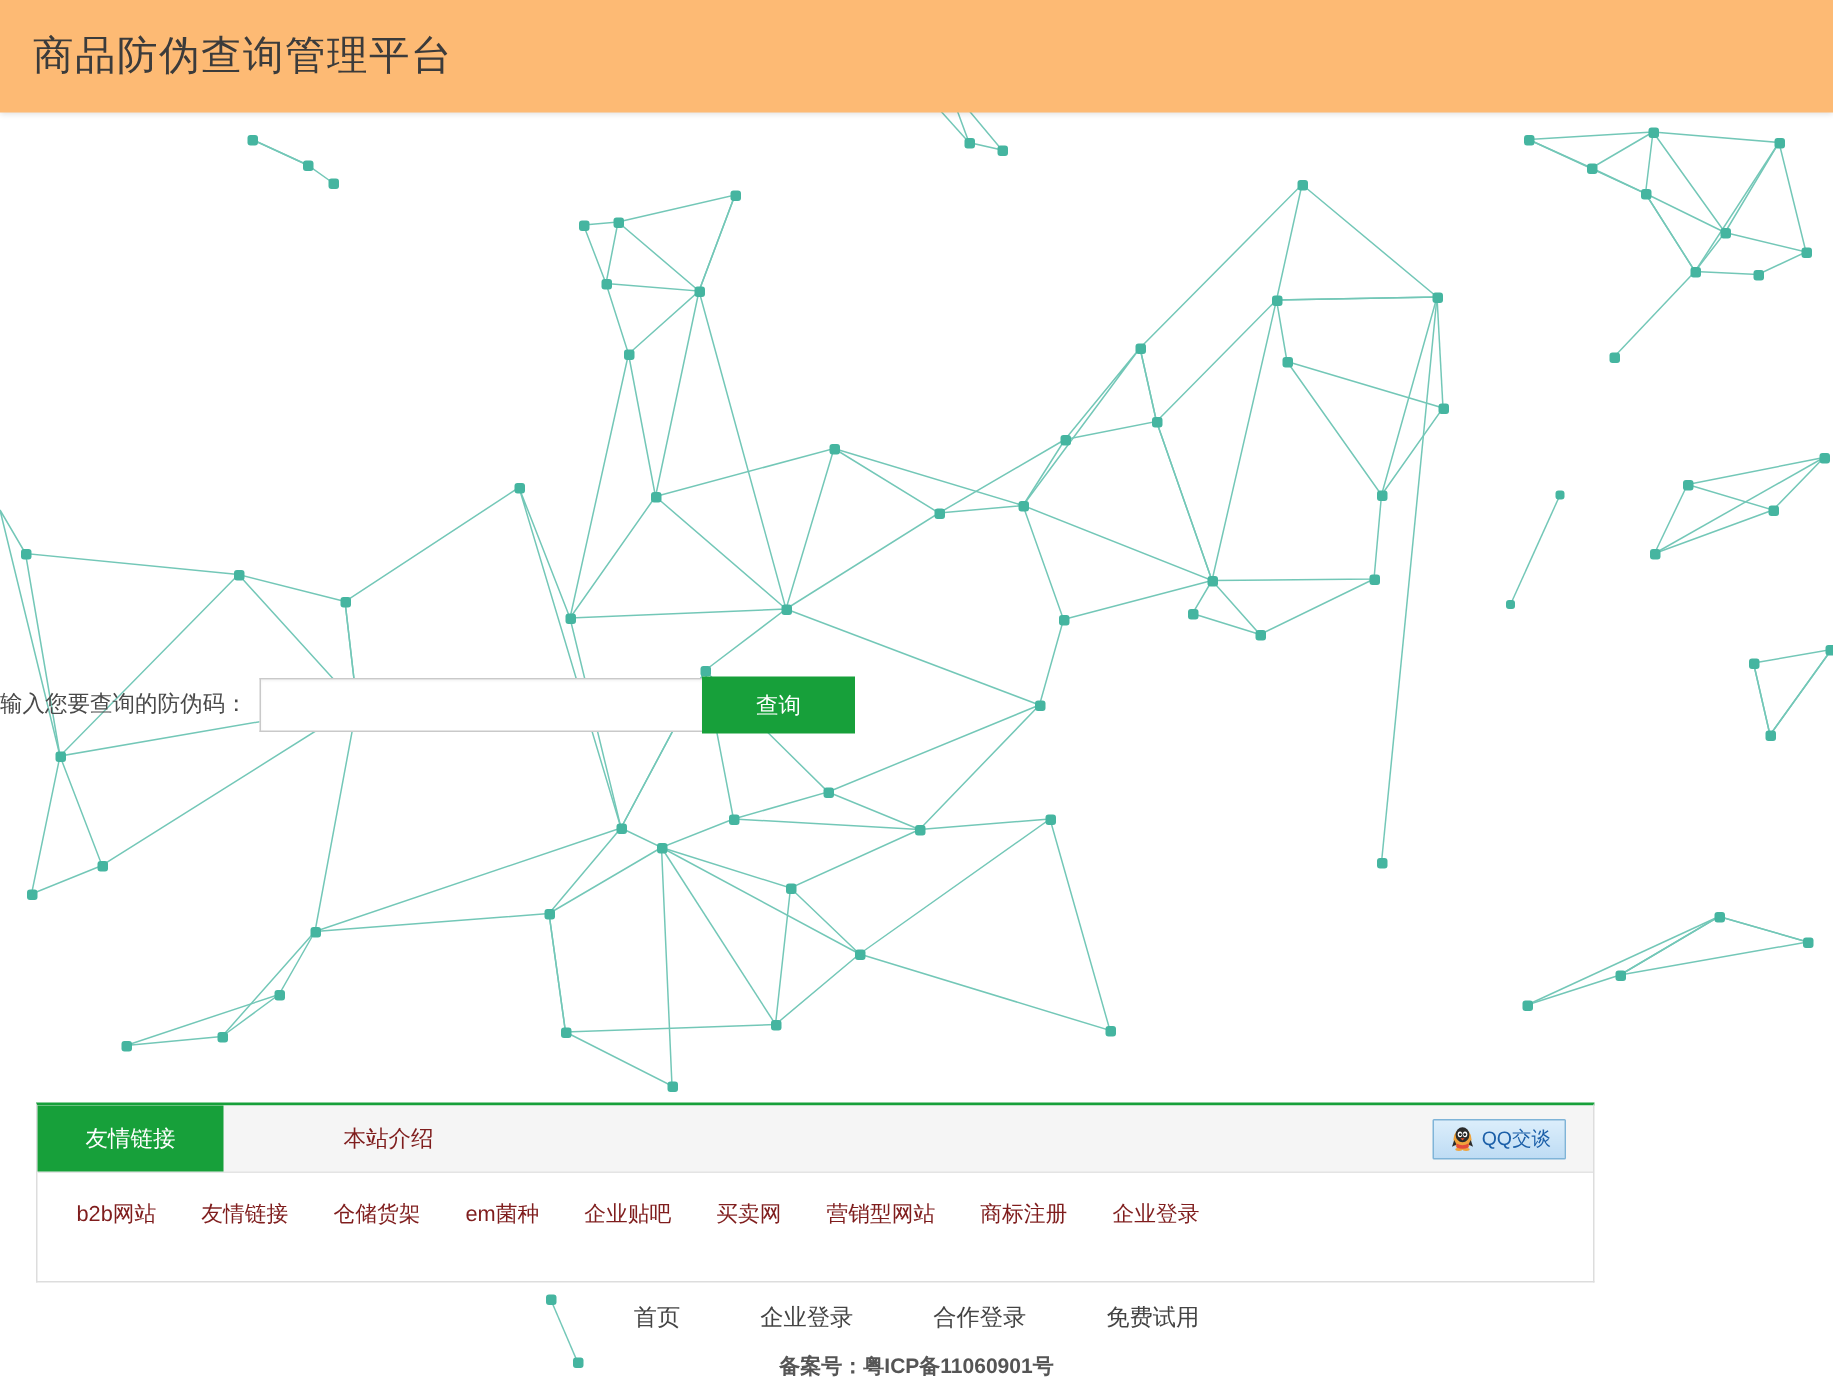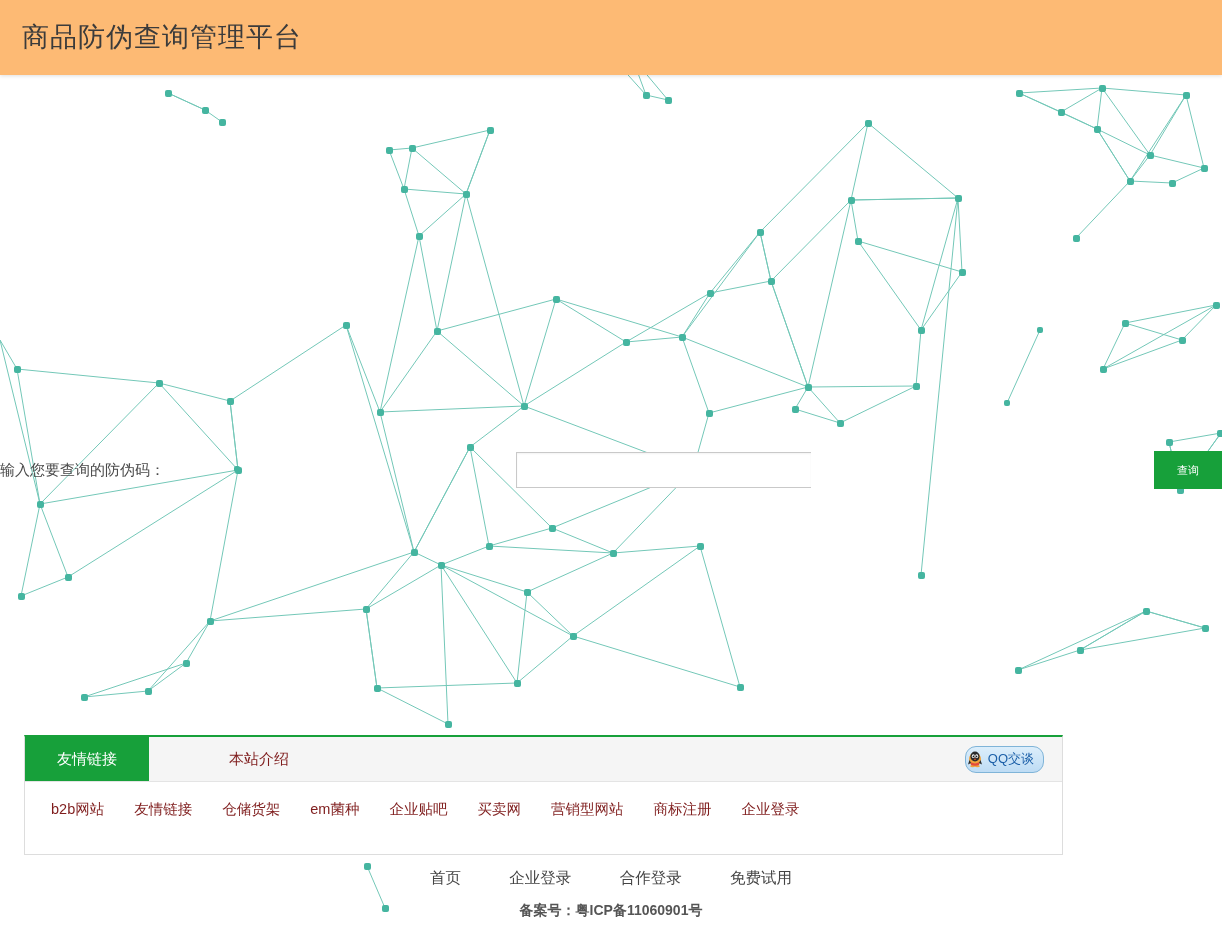--- a/index.html
+++ b/index.html
@@ -54,21 +54,21 @@
 
   
   .search-row {
     position: absolute;
     left: 0;
     top: 450px;
     width: 1222px;
     height: 40px;
     z-index: 4;
     display: flex;
-    justify-content: space-between;
+    justify-content: flex-start;
     align-items: center;
   }
   .search-label {
     font-size: 15px;
     color: #4a4a4a;
     margin-right: 8px;
     white-space: nowrap;
     line-height: 38px;
   }
   .search-input {
@@ -79,26 +79,26 @@
     border-right: none;
     background: #ffffff;
     outline: none;
     font-size: 14px;
     padding: 0 8px;
     font-family: "Liberation Sans", "DejaVu Sans", sans-serif;
     color: #333;
     box-shadow: inset 0 1px 2px rgba(0,0,0,0.05);
   }
   .search-button {
-    width: 68px;
+    width: 102px;
     height: 38px;
     background: #17a03a;
     color: #ffffff;
     border: none;
-    font-size: 11px;
+    font-size: 15px;
     cursor: pointer;
     font-family: "Liberation Sans", "DejaVu Sans", sans-serif;
     padding: 0;
   }
 
   
   .bottom-panel {
     position: absolute;
     left: 24px;
     top: 735px;
@@ -144,25 +144,25 @@
     font-size: 13.5px;
     color: #1f9e45;
     white-space: nowrap;
     overflow: hidden;
   }
   .qq-button {
     display: inline-flex;
     align-items: center;
     gap: 5px;
     height: 25px;
-    padding: 0 9px 0 1px;
+    padding: 0 9px 0 11px;
     margin-right: 10px;
     background: linear-gradient(#dceefb, #bedcf4);
     border: 1px solid #7fb4d8;
-    border-radius: 11px;
+    border-radius: 1px;
     font-size: 13px;
     color: #1b5fa8;
     cursor: pointer;
     white-space: nowrap;
   }
   .qq-penguin {
     width: 16px;
     height: 18px;
     flex: none;
   }
@@ -179,20 +179,21 @@
 
   
   .footer-nav {
     position: absolute;
     left: 0;
     top: 868px;
     width: 1222px;
     text-align: center;
     font-size: 15.5px;
     z-index: 6;
+    font-family: Liberation Mono, monospace;
   }
   .footer-nav a {
     color: #444444;
     text-decoration: none;
     margin: 0 22px;
     cursor: pointer;
   }
   .footer-icp {
     position: absolute;
     left: 0;

